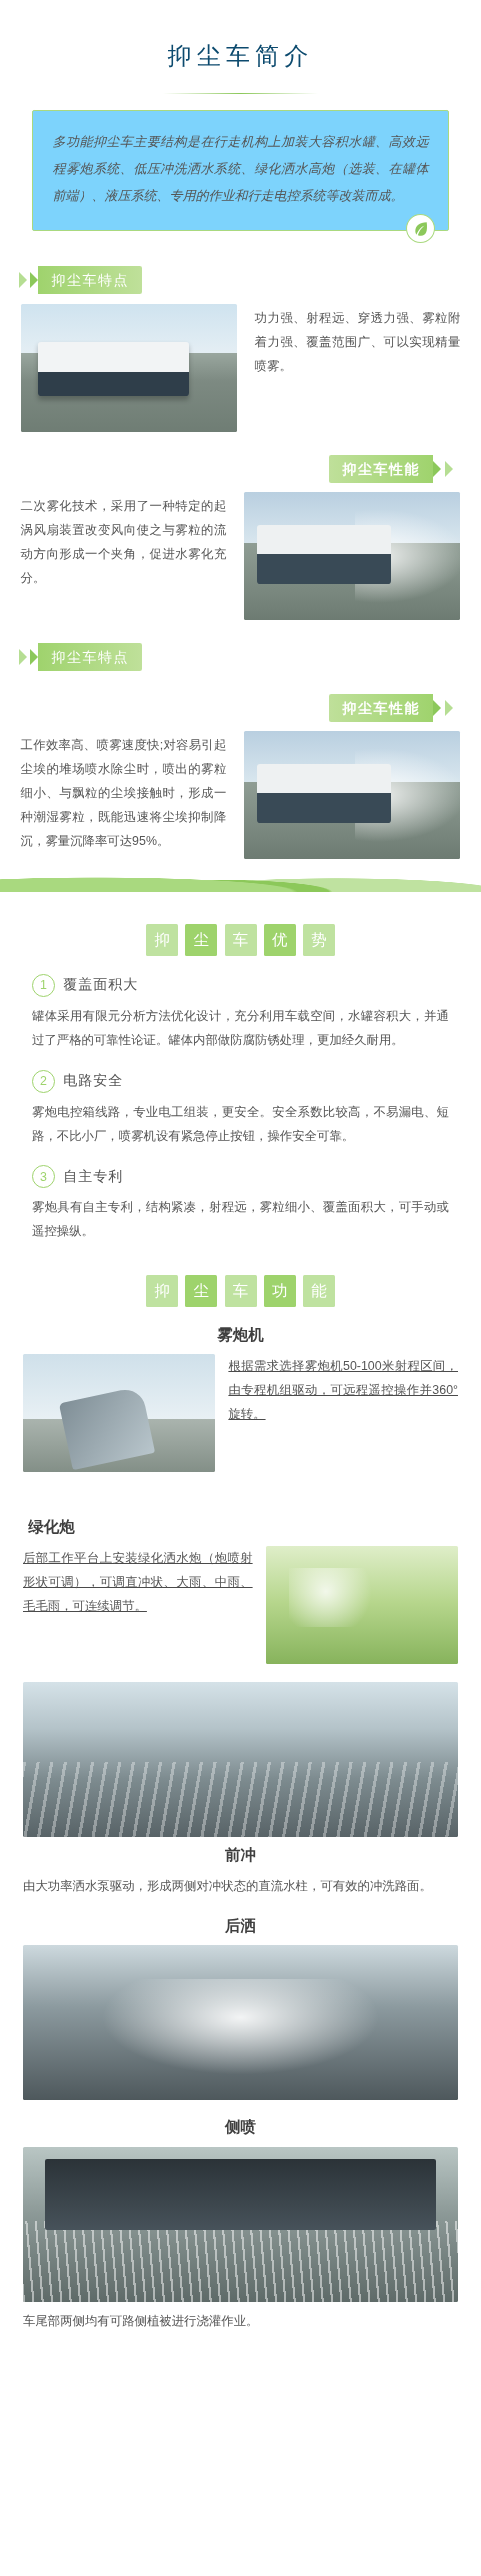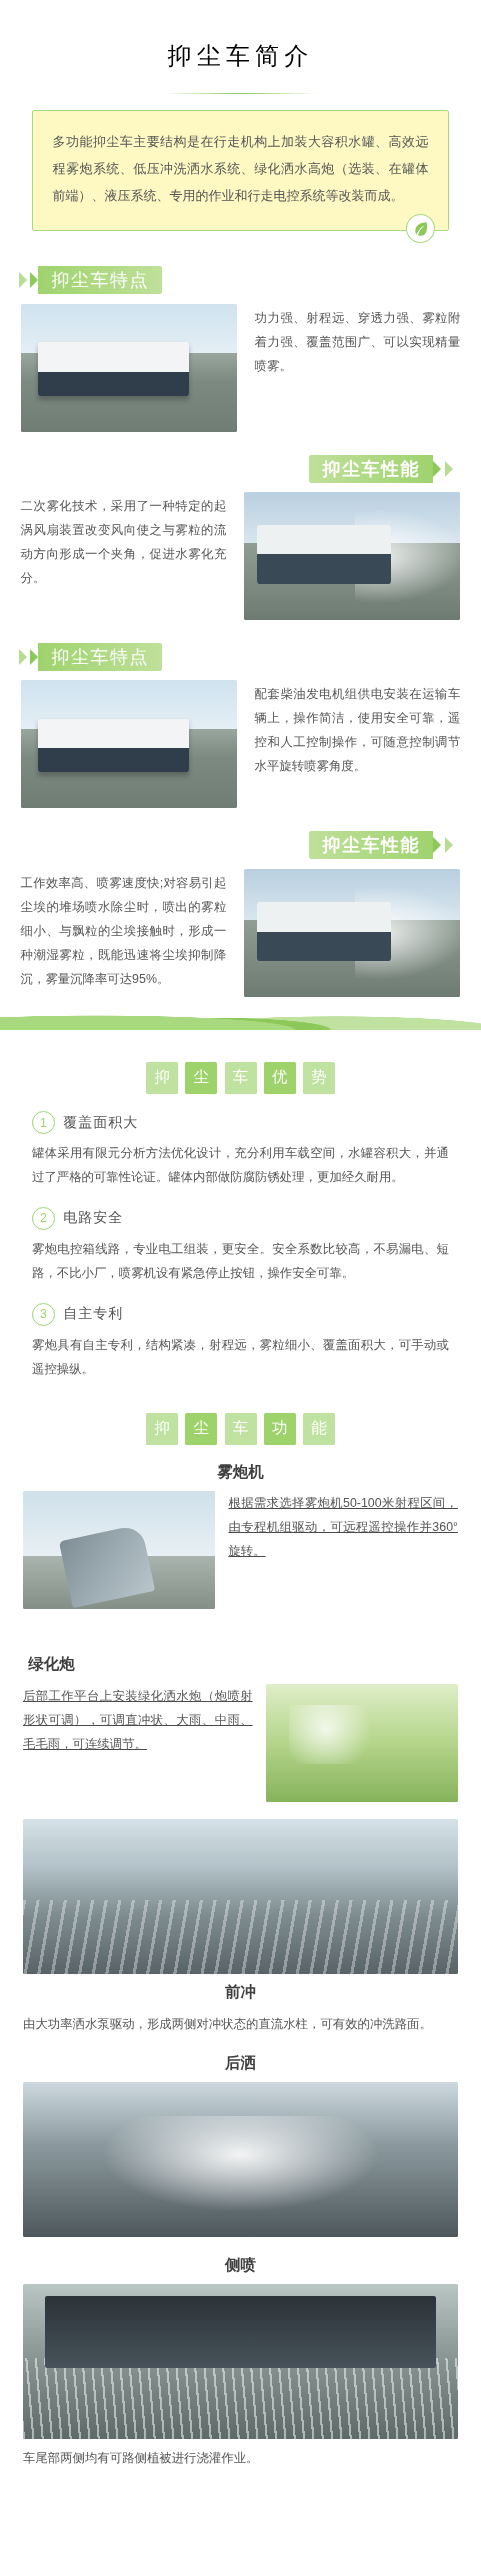--- a/index.html
+++ b/index.html
@@ -15,38 +15,39 @@
     min-height: 3206px;
     background: #ffffff;
     position: relative;
     overflow: hidden;
   }
   
   .main-title {
     text-align: center;
     font-size: 24px;
     letter-spacing: 5.2px;
-    color: #000000;
+    color: #0c4a6e;
     padding: 24px 0 5.2px 0;
     font-weight: 400;
   }
   .title-rule {
     width: 155px;
     height: 1px;
     background: linear-gradient(to right, rgba(140,200,90,0), #8cc85a, rgba(140,200,90,0));
     margin: 0 auto 15.5px auto;
   }
   
   .intro-wrap {
     margin: 0 32px 0 32px;
     border: 1px solid #a9d97f;
     border-radius: 2.1px;
     padding: 17.5px 19.6px 20.6px 19.6px;
     position: relative;
-    background: #fef9c3;
+    background: #7dd3fc;
+    font-style: italic;
   }
   .intro-text {
     font-size: 13px;
     line-height: 27px;
     color: #555;
     text-align: justify;
   }
   .leaf-badge {
     position: absolute;
     right: 13.4px;
@@ -64,21 +65,21 @@
   .sec-head.left { justify-content: flex-start; padding-left: 18.5px; }
   .sec-head.right { justify-content: flex-end; padding-right: 28px; font-weight: bold; }
   .banner {
     display: flex;
     align-items: center;
     height: 28px;
   }
   .banner-body {
     background: linear-gradient(to right, #9fd36d, #bfe09a);
     color: #fff;
-    font-size: 18px;
+    font-size: 14px;
     letter-spacing: 1.5px;
     padding: 0 13.4px;
     height: 28px;
     line-height: 28px;
     position: relative;
   }
   .banner-left .banner-body { border-radius: 0 2.1px 2.1px 0; }
   .banner-right .banner-body {
     background: linear-gradient(to left, #9fd36d, #bfe09a);
     border-radius: 2.1px 0 0 2.1px;
@@ -358,24 +359,20 @@
 
   <div class="sec-head left">
     <div class="banner banner-left">
       <div class="arrow-cluster">
         <span class="tri r"></span>
         <span class="tri r dark"></span>
       </div>
       <div class="banner-body">抑尘车特点</div>
     </div>
   </div>
-  <div class="feature-row">
-    <div class="photo sc-truck-road"></div>
-    <div class="feature-text">配套柴油发电机组供电安装在运输车辆上，操作简洁，使用安全可靠，遥控和人工控制操作，可随意控制调节水平旋转喷雾角度。</div>
-  </div>
 
   <div class="sec-head right">
     <div class="banner banner-right">
       <div class="banner-body">抑尘车性能</div>
       <div class="arrow-cluster">
         <span class="tri r dark"></span>
         <span class="tri r"></span>
       </div>
     </div>
   </div>

